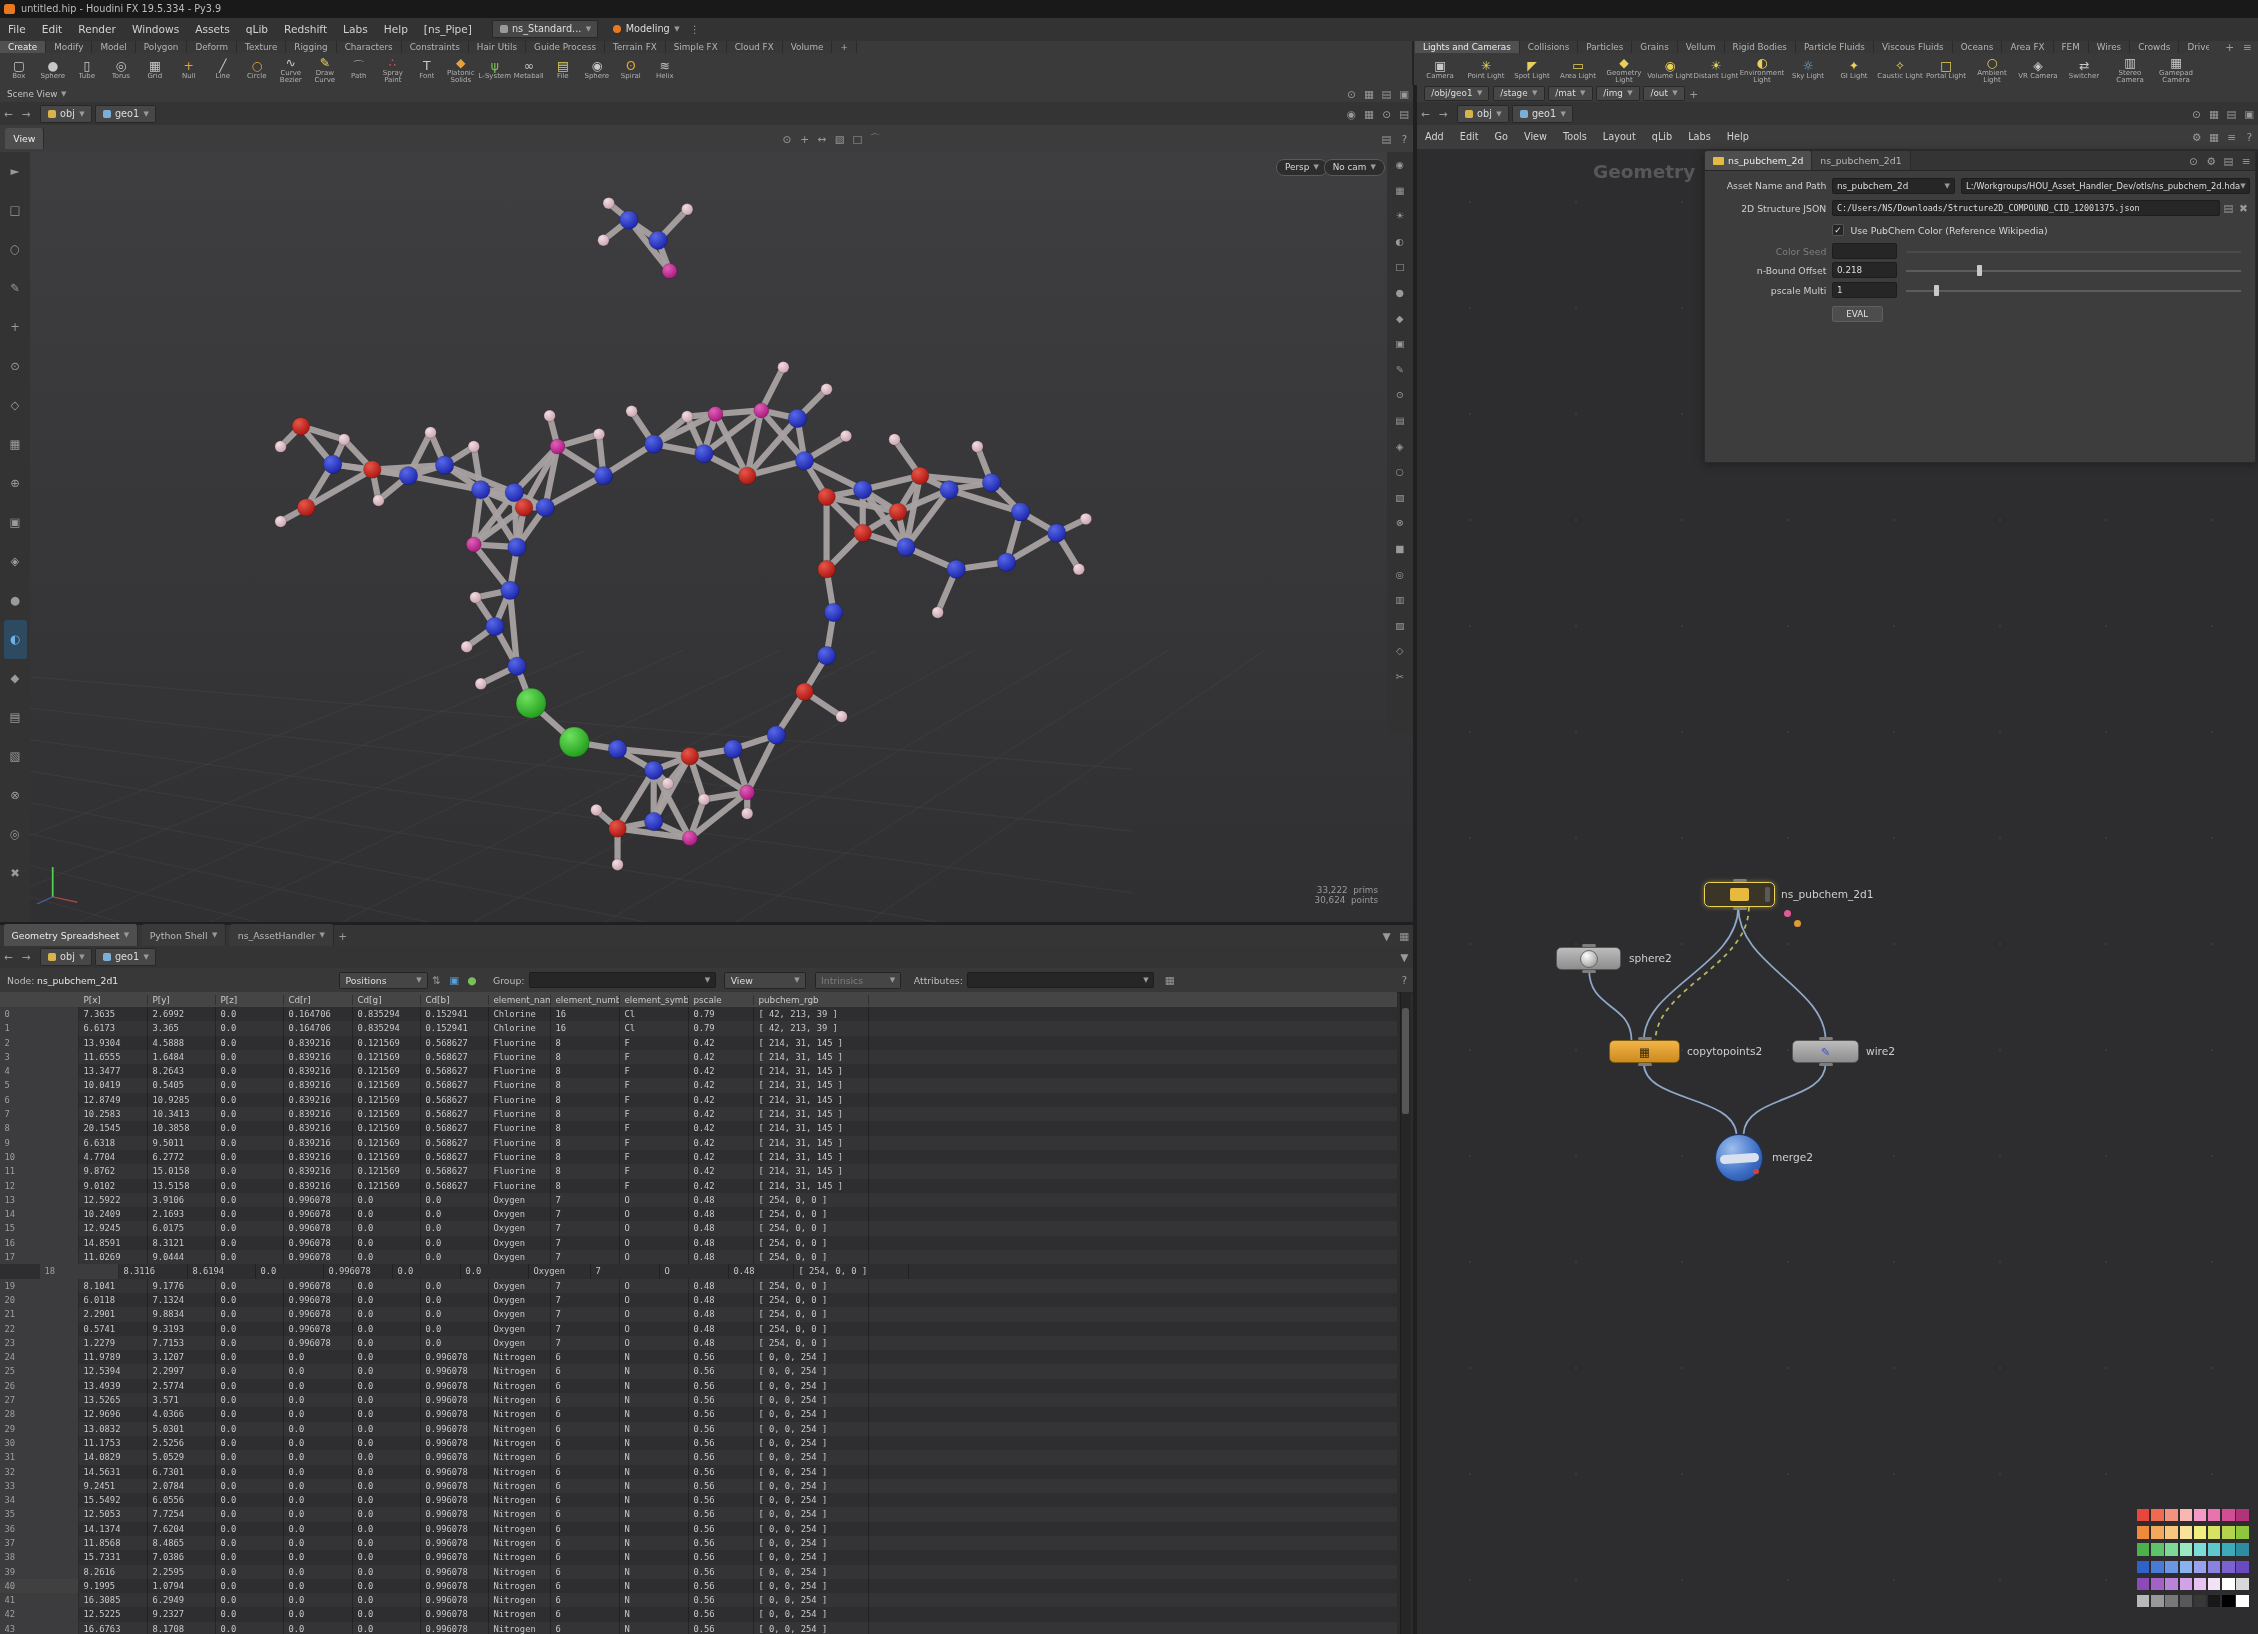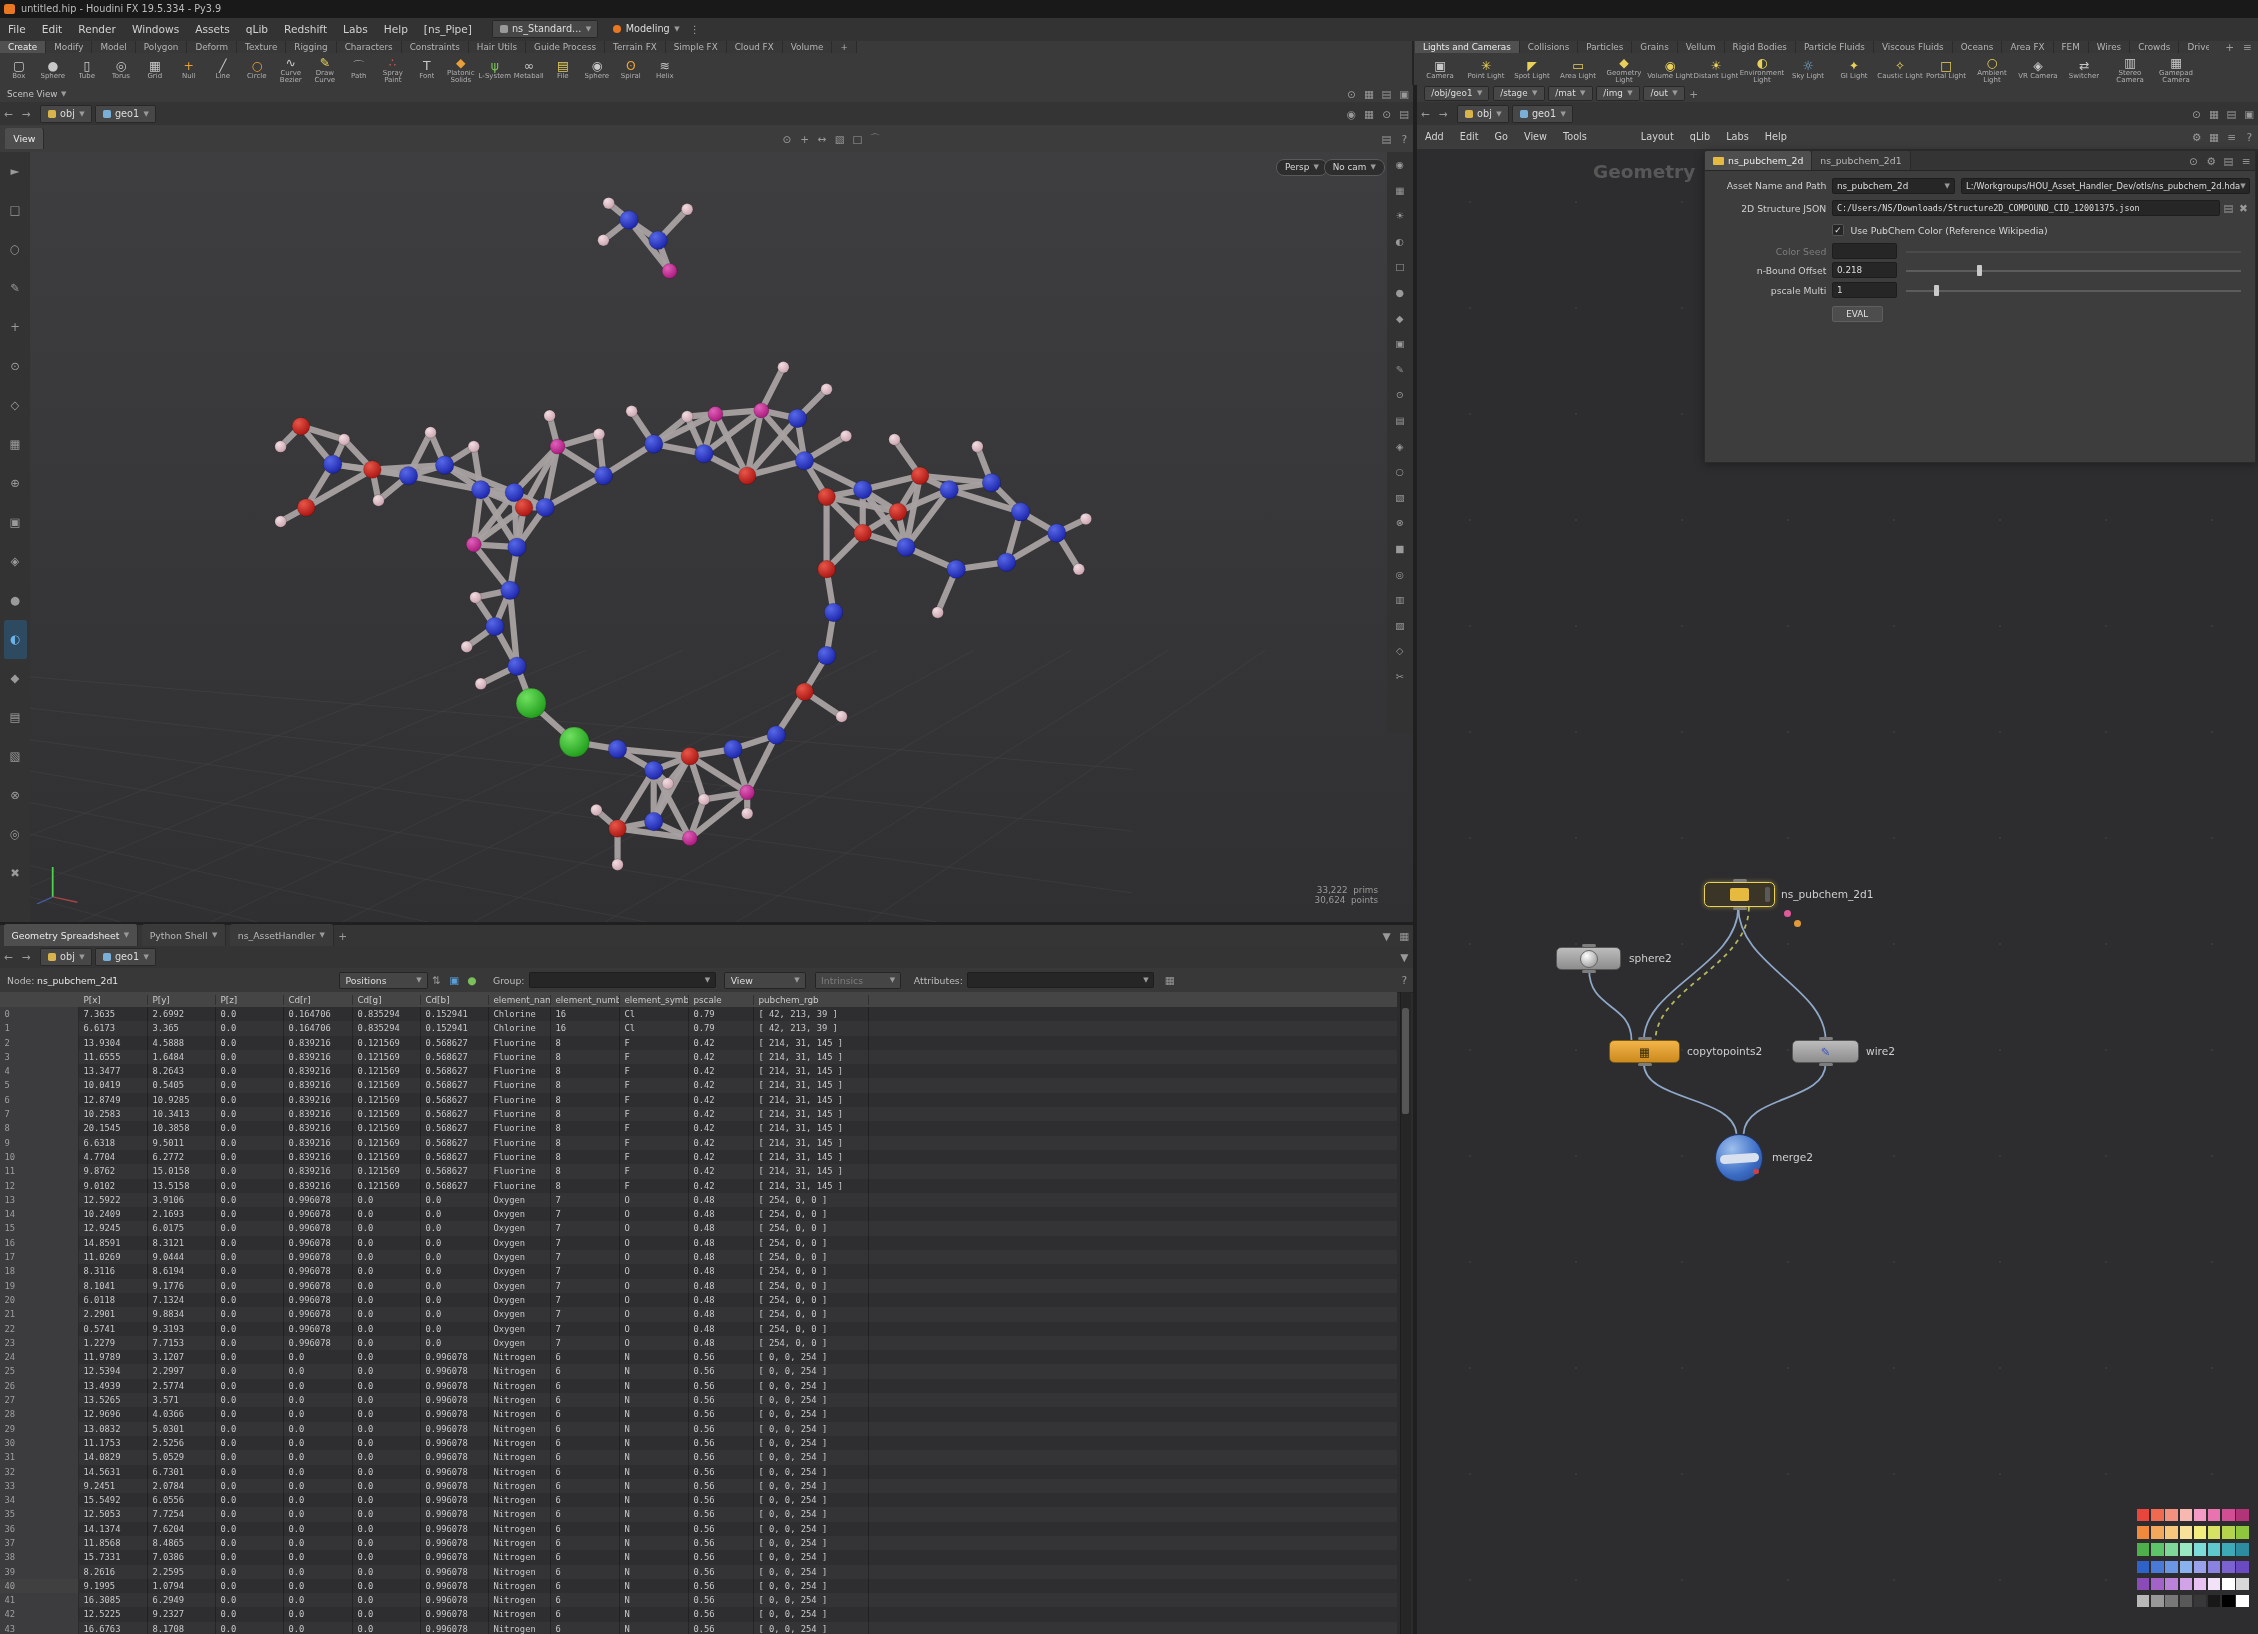--- a/index.html
+++ b/index.html
@@ -1020,21 +1020,21 @@
             <span class="tcell" style="width: 69px;">0.996078</span>
             <span class="tcell" style="width: 68px;">0.0</span>
             <span class="tcell" style="width: 68px;">0.0</span>
             <span class="tcell" style="width: 62px;">Oxygen</span>
             <span class="tcell" style="width: 69px;">7</span>
             <span class="tcell" style="width: 69px;">O</span>
             <span class="tcell" style="width: 65px;">0.48</span>
             <span class="tcell" style="width: 115px;">[ 254, 0, 0 ]</span>
             <span class="tcell" style="flex: 1 1 0%; border-right: none;"></span>
           </div>
-          <div class="trow" style="background: rgb(46, 46, 48);">
+          <div class="trow" style="background: rgb(46, 46, 48); padding-left: 40px;">
             <span class="tcell" style="width: 79px; background: rgb(60, 60, 62); color: rgb(159, 159, 159);">18</span>
             <span class="tcell" style="width: 69px;">8.3116</span>
             <span class="tcell" style="width: 68px;">8.6194</span>
             <span class="tcell" style="width: 68px;">0.0</span>
             <span class="tcell" style="width: 69px;">0.996078</span>
             <span class="tcell" style="width: 68px;">0.0</span>
             <span class="tcell" style="width: 68px;">0.0</span>
             <span class="tcell" style="width: 62px;">Oxygen</span>
             <span class="tcell" style="width: 69px;">7</span>
             <span class="tcell" style="width: 69px;">O</span>
@@ -1472,21 +1472,21 @@
       <span class="ibtn">▣</span>
     </div>
 
     <div class="row" style="top:40px;height:24px;left:0;right:0;background:#3c3c3c;border-bottom:0.9px solid #232323;">
       <div id="net-menu" style="display:flex;">
           <span class="menu-item" style="font-size: 9.7px; height: 24px; line-height: 24px;">Add</span>
           <span class="menu-item" style="font-size: 9.7px; height: 24px; line-height: 24px;">Edit</span>
           <span class="menu-item" style="font-size: 9.7px; height: 24px; line-height: 24px;">Go</span>
           <span class="menu-item" style="font-size: 9.7px; height: 24px; line-height: 24px;">View</span>
           <span class="menu-item" style="font-size: 9.7px; height: 24px; line-height: 24px;">Tools</span>
-          <span class="menu-item" style="font-size: 9.7px; height: 24px; line-height: 24px; margin-left: 38px;">Layout</span>
+          <span class="menu-item" style="font-size: 9.7px; height: 24px; line-height: 24px;">Layout</span>
           <span class="menu-item" style="font-size: 9.7px; height: 24px; line-height: 24px;">qLib</span>
           <span class="menu-item" style="font-size: 9.7px; height: 24px; line-height: 24px;">Labs</span>
           <span class="menu-item" style="font-size: 9.7px; height: 24px; line-height: 24px;">Help</span>
         </div>
       <span style="flex:1;"></span>
       <span class="ibtn">⚙</span>
       <span class="ibtn">▦</span>
       <span class="ibtn">≡</span>
       <span class="ibtn">?</span>
     </div>

